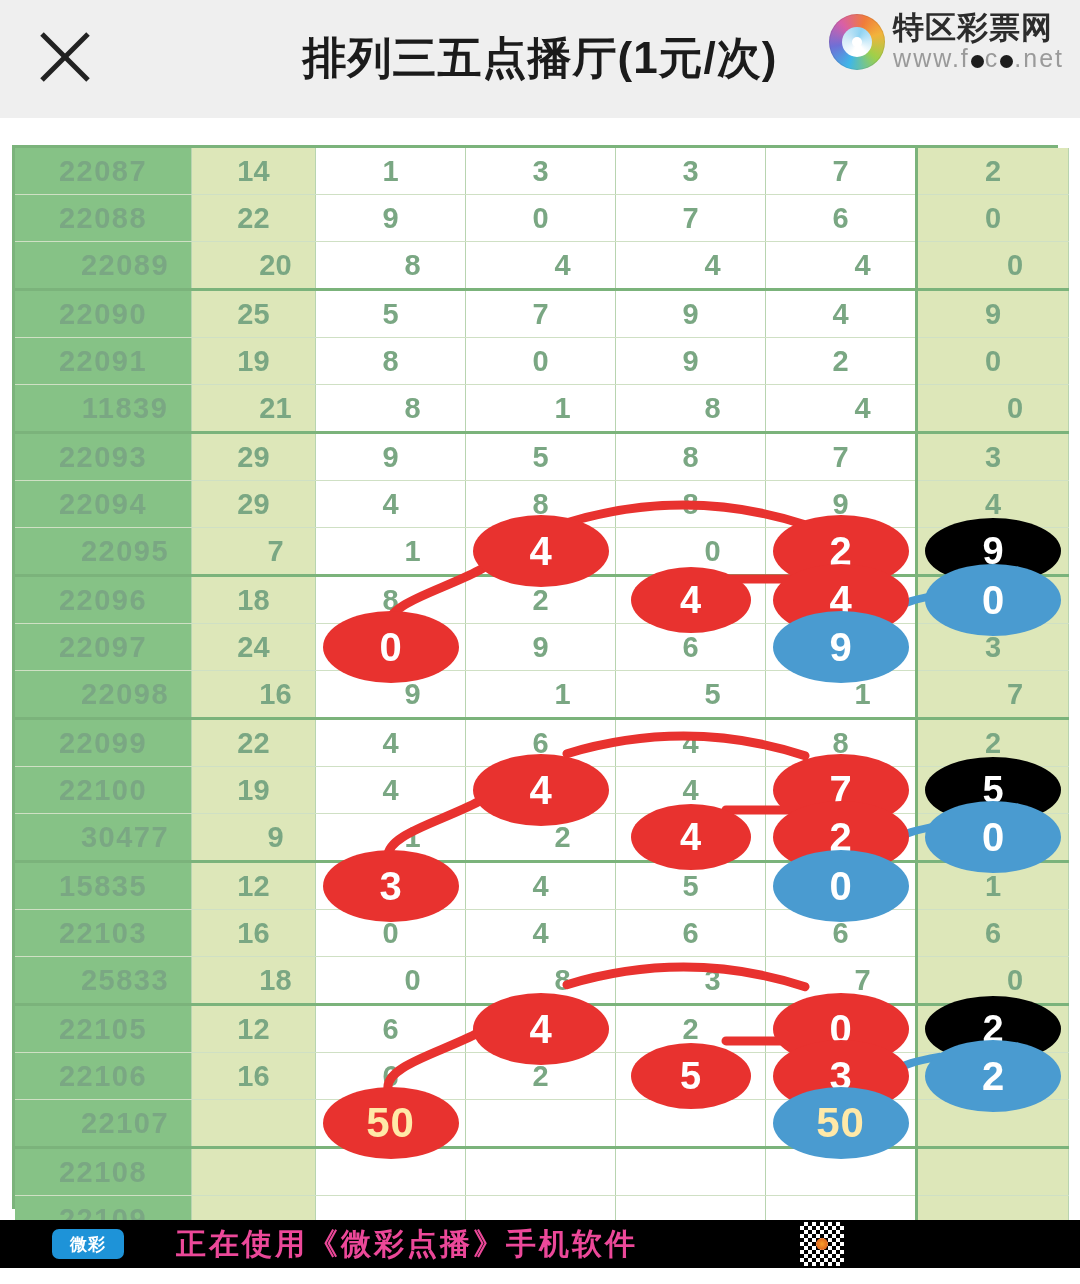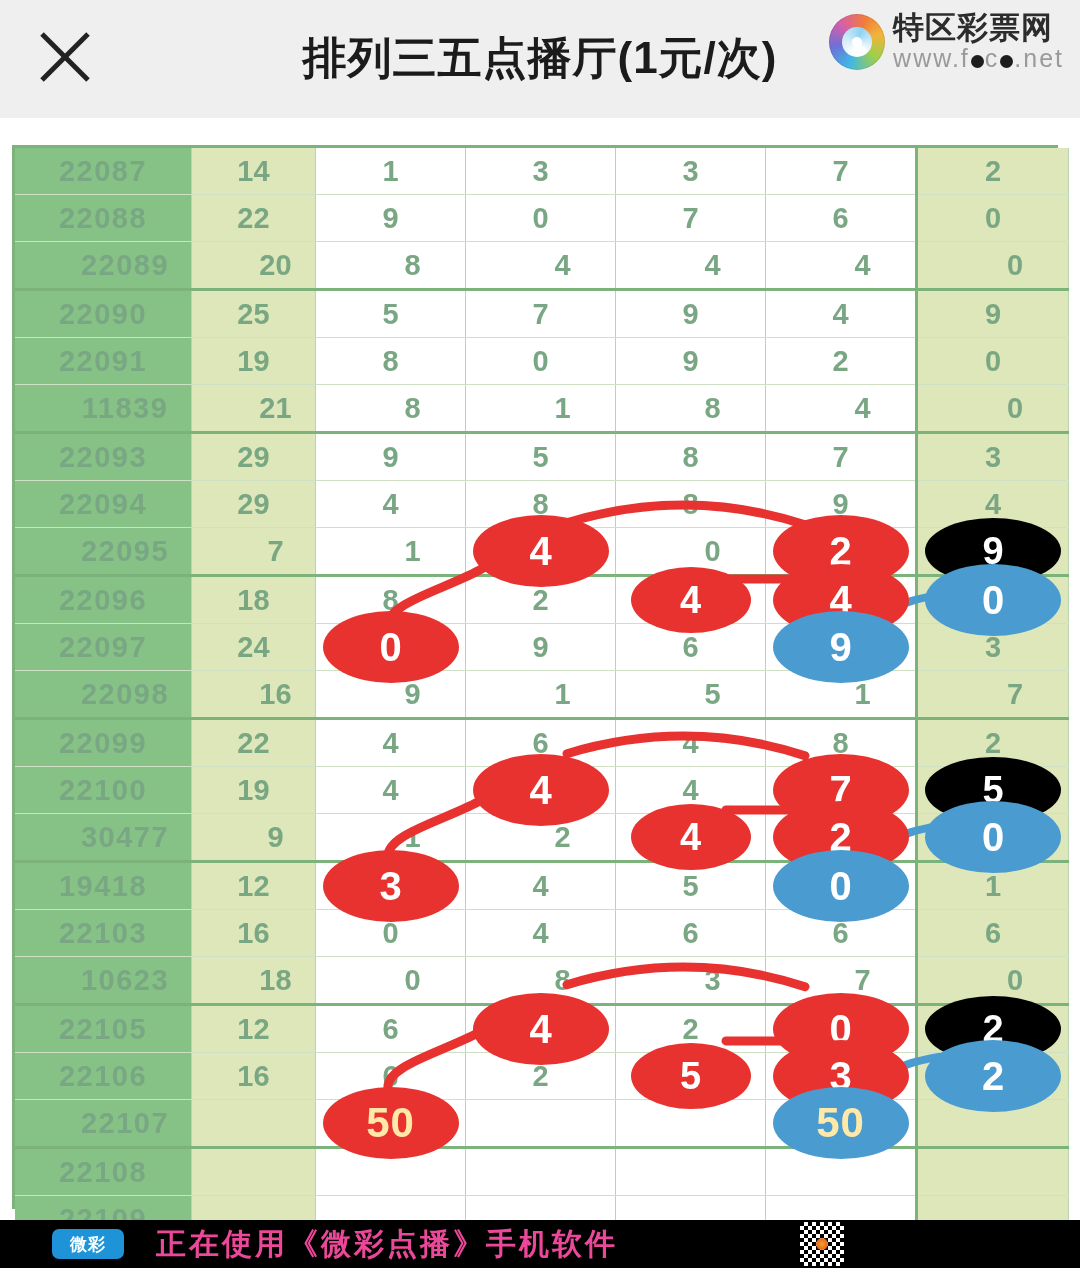--- a/index.html
+++ b/index.html
@@ -142,21 +142,21 @@
     width:1046px;height:1075px;
     pointer-events:none;
     z-index:3;
   }
 
   
   .footer{
     position:absolute;left:0;top:1220px;
     width:1080px;height:48px;
     background:#000000;
-    display:flex;align-items:center;
+    display:flex;align-items:center;gap:20px;
   }
   .wx-badge{
     margin-left:52px;
     width:72px;height:30px;border-radius:7px;
     background:#1e93d8;
     display:flex;align-items:center;justify-content:center;
     color:#ffffff;font-size:17px;font-weight:700;letter-spacing:1px;
   }
   .footer-text{
     margin-left:32px;
@@ -359,21 +359,21 @@
             <div class="oval small-red">4</div>
           </td>
           <td class="c-num last-num">
             <div class="oval red">2</div>
           </td>
           <td class="c-tail">
             <div class="oval blue">0</div>
           </td>
         </tr>
         <tr>
-          <td class="c-issue">19418</td>
+          <td class="c-issue">15835</td>
           <td class="c-sum">12</td>
           <td class="c-num">
             <div class="oval red">3</div>
           </td>
           <td class="c-num">4</td>
           <td class="c-num">5</td>
           <td class="c-num last-num">
             <div class="oval blue">0</div>
           </td>
           <td class="c-tail">1</td>
@@ -381,21 +381,21 @@
         <tr>
           <td class="c-issue">22103</td>
           <td class="c-sum">16</td>
           <td class="c-num">0</td>
           <td class="c-num">4</td>
           <td class="c-num">6</td>
           <td class="c-num last-num">6</td>
           <td class="c-tail">6</td>
         </tr>
         <tr class="group-end">
-          <td class="c-issue">10623</td>
+          <td class="c-issue">25833</td>
           <td class="c-sum">18</td>
           <td class="c-num">0</td>
           <td class="c-num">8</td>
           <td class="c-num">3</td>
           <td class="c-num last-num">7</td>
           <td class="c-tail">0</td>
         </tr>
         <tr>
           <td class="c-issue">22105</td>
           <td class="c-sum">12</td>

